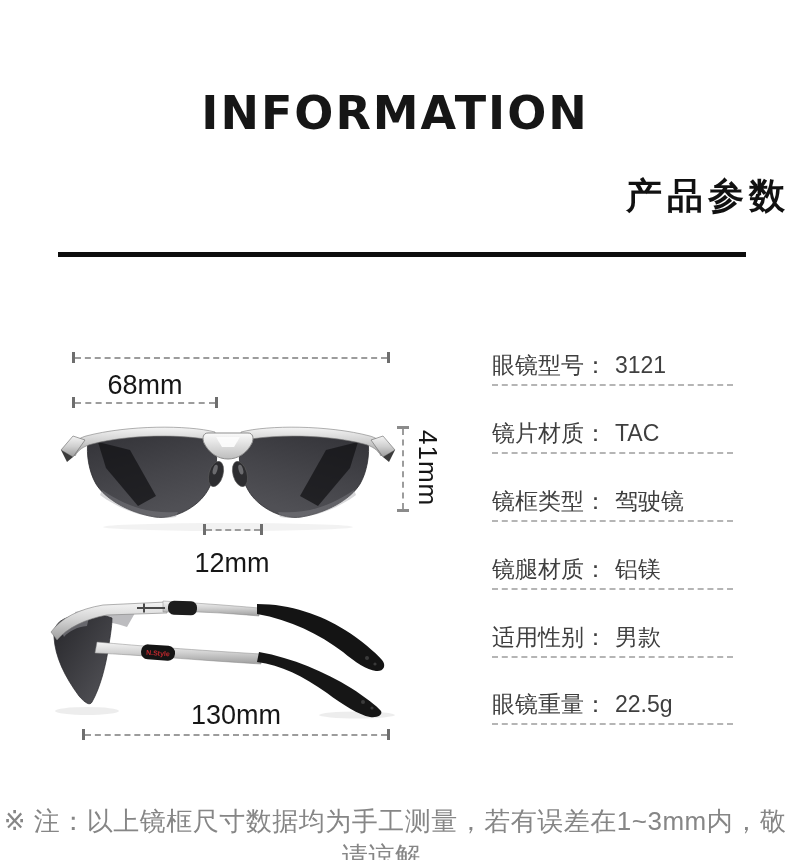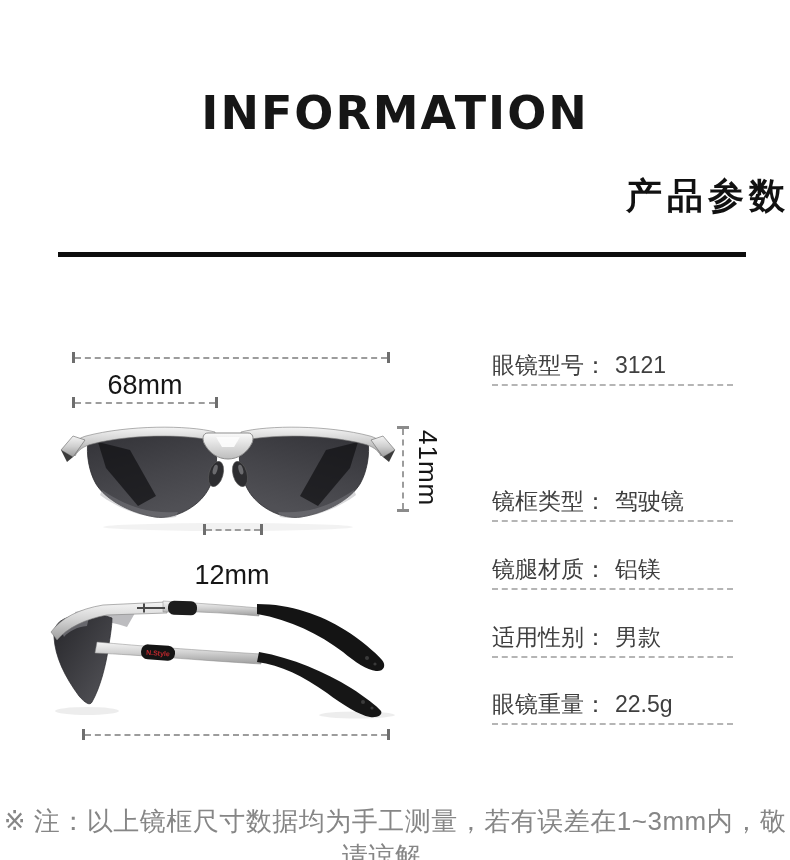--- a/index.html
+++ b/index.html
@@ -120,21 +120,21 @@
       <span class="dash"></span>
       <span class="tick"></span>
   </div>
   <div class="dim-label-v" style="left:412px;top:430px;height:80px;">41mm</div>
 
   <div class="hline" style="left:203px;top:524px;width:60px;">
     <span class="tick"></span>
       <span class="dash"></span>
       <span class="tick"></span>
   </div>
-  <div class="dim-label" style="left:182px;top:560px;width:100px;">12mm</div>
+  <div class="dim-label" style="left:182px;top:548px;width:100px;">12mm</div>
 
   <svg style="left:45px;top:582px;" width="350" height="138" viewBox="0 0 350 138">
     <defs>
       <linearGradient id="lensSideGrad" x1="0" y1="0" x2="1" y2="1">
         <stop offset="0" stop-color="#26262a"></stop>
           <stop offset="1" stop-color="#55555a"></stop>
       </linearGradient>
       <linearGradient id="silverGrad2" x1="0" y1="0" x2="0" y2="1">
         <stop offset="0" stop-color="#f5f5f5"></stop>
           <stop offset="0.45" stop-color="#d4d4d4"></stop>
@@ -165,29 +165,33 @@
     <g transform="rotate(4 112 71)">
       <rect x="96" y="63" width="34" height="15" rx="7" fill="#141414"></rect>
       <text x="113" y="73.5" text-anchor="middle" font-size="7" fill="#c0272d" font-family="Liberation Sans, DejaVu Sans, sans-serif" font-weight="bold">N.Style</text>
     </g>
 
     <path d="M214,70 C248,76 280,90 306,106 C320,115 332,124 336,129 C338,133 332,136 325,135 C314,133 298,123 282,111 C258,94 236,83 212,80 Z" fill="#161616"></path>
     <circle cx="318" cy="120" r="2" fill="#3c3c3c"></circle>
     <circle cx="327" cy="126" r="1.6" fill="#3c3c3c"></circle>
   </svg>
 
+  <div class="dim-label" style="left:82px;top:700px;width:308px;">130mm</div>
   <div class="hline" style="left:82px;top:729px;width:308px;">
     <span class="tick"></span>
       <span class="dash"></span>
       <span class="tick"></span>
   </div>
 
   <div class="spec-row" style="top:352px;">
     <span>眼镜型号</span><span>：</span><span class="spec-value">3121</span>
   </div>
+  <div class="spec-row" style="top:420px;">
+    <span>镜片材质</span><span>：</span><span class="spec-value">TAC</span>
+  </div>
   <div class="spec-row" style="top:488px;">
     <span>镜框类型</span><span>：</span><span class="spec-value">驾驶镜</span>
   </div>
   <div class="spec-row" style="top:624px;">
     <span>适用性别</span><span>：</span><span class="spec-value">男款</span>
   </div>
   <div class="spec-row" style="top:556px;">
     <span>镜腿材质</span><span>：</span><span class="spec-value">铝镁</span>
   </div>
   <div class="spec-row" style="top:691px;">

